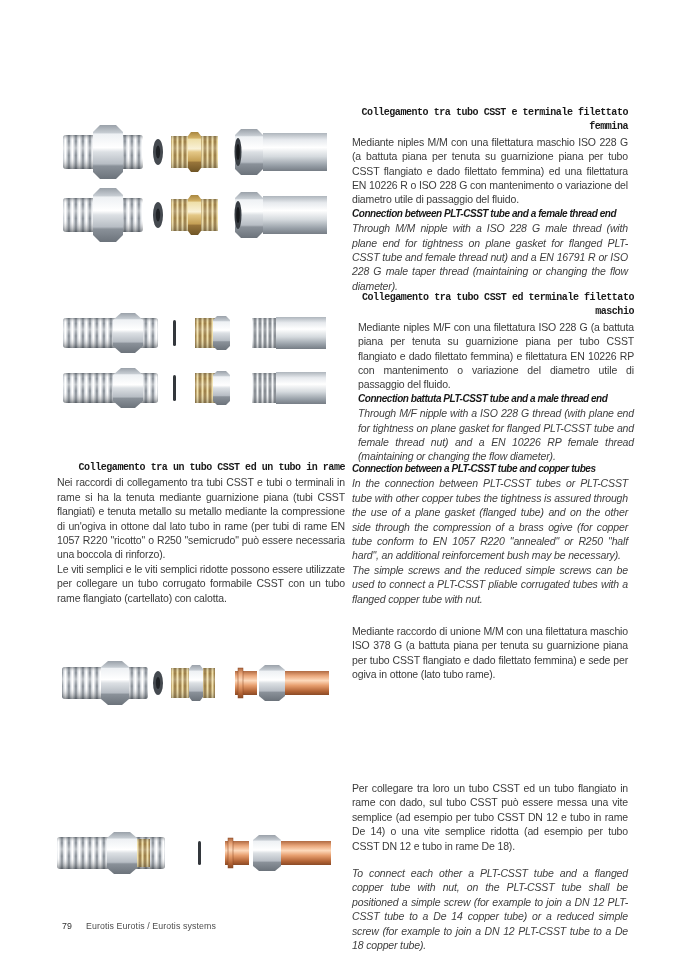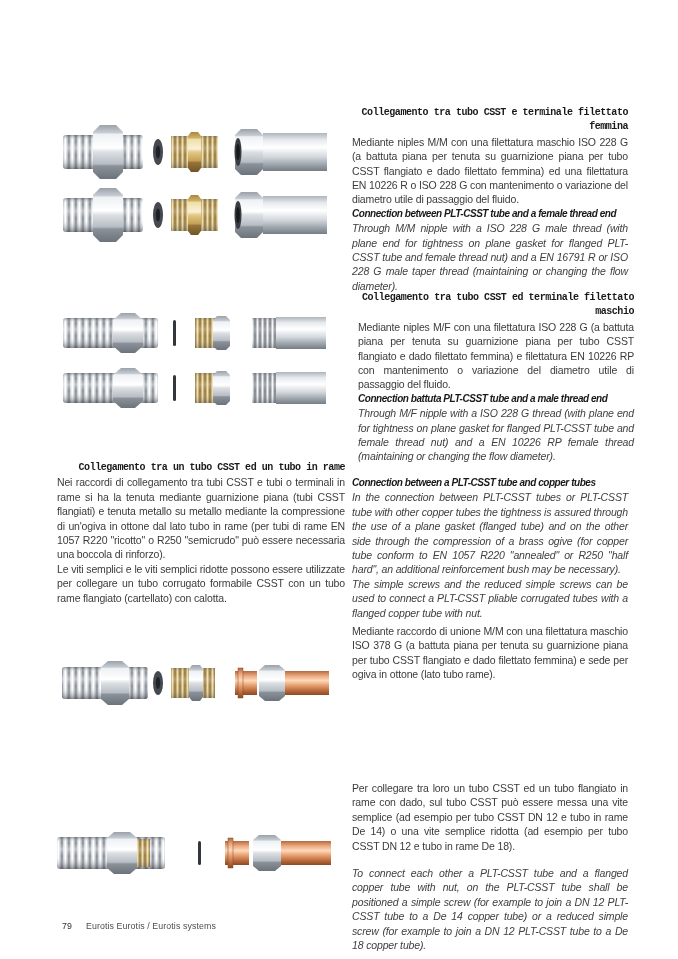--- a/index.html
+++ b/index.html
@@ -178,21 +178,21 @@
     <p class="en-ttl">Connection battuta PLT-CSST tube and a male thread end</p>
     <p class="en">Through M/F nipple with a ISO 228 G thread (with plane end for tightness on plane gasket for flanged PLT-CSST tube and female thread nut) and a EN 10226 RP female thread (maintaining or changing the flow diameter).</p>
   </div>
 
   <div class="tblock" style="left:57px; top:461px; width:288px;">
     <p class="ttl">Collegamento tra un tubo CSST ed un tubo in rame</p>
     <p>Nei raccordi di collegamento tra tubi CSST e tubi o terminali in rame si ha la tenuta mediante guarnizione piana (tubi CSST flangiati) e tenuta metallo su metallo mediante la compressione di un'ogiva in ottone dal lato tubo in rame (per tubi di rame EN 1057 R220 "ricotto" o R250 "semicrudo" può essere necessaria una boccola di rinforzo).
 Le viti semplici e le viti semplici ridotte possono essere utilizzate per collegare un tubo corrugato formabile CSST con un tubo rame flangiato (cartellato) con calotta.</p>
   </div>
 
-  <div class="tblock" style="left:352px; top:476px; width:276px;">
+  <div class="tblock" style="left:352px; top:462px; width:276px;">
     <p class="en-ttl" style="margin-top:0;">Connection between a PLT-CSST tube and copper tubes</p>
     <p class="en">In the connection between PLT-CSST tubes or PLT-CSST tube with other copper tubes the tightness is assured through the use of a plane gasket (flanged tube) and on the other side through the compression of a brass ogive (for copper tube conform to EN 1057 R220 "annealed" or R250 "half hard", an additional reinforcement bush may be necessary).
 The simple screws and the reduced simple screws can be used to connect a PLT-CSST pliable corrugated tubes with a flanged copper tube with nut.</p>
   </div>
 
   <div class="tblock" style="left:352px; top:624px; width:276px;">
     <p>Mediante raccordo di unione M/M con una filettatura maschio ISO 378 G (a battuta piana per tenuta su guarnizione piana per tubo CSST flangiato e dado filettato femmina) e sede per ogiva in ottone (lato tubo rame).</p>
   </div>
 
   <div class="tblock" style="left:352px; top:781px; width:276px;">

